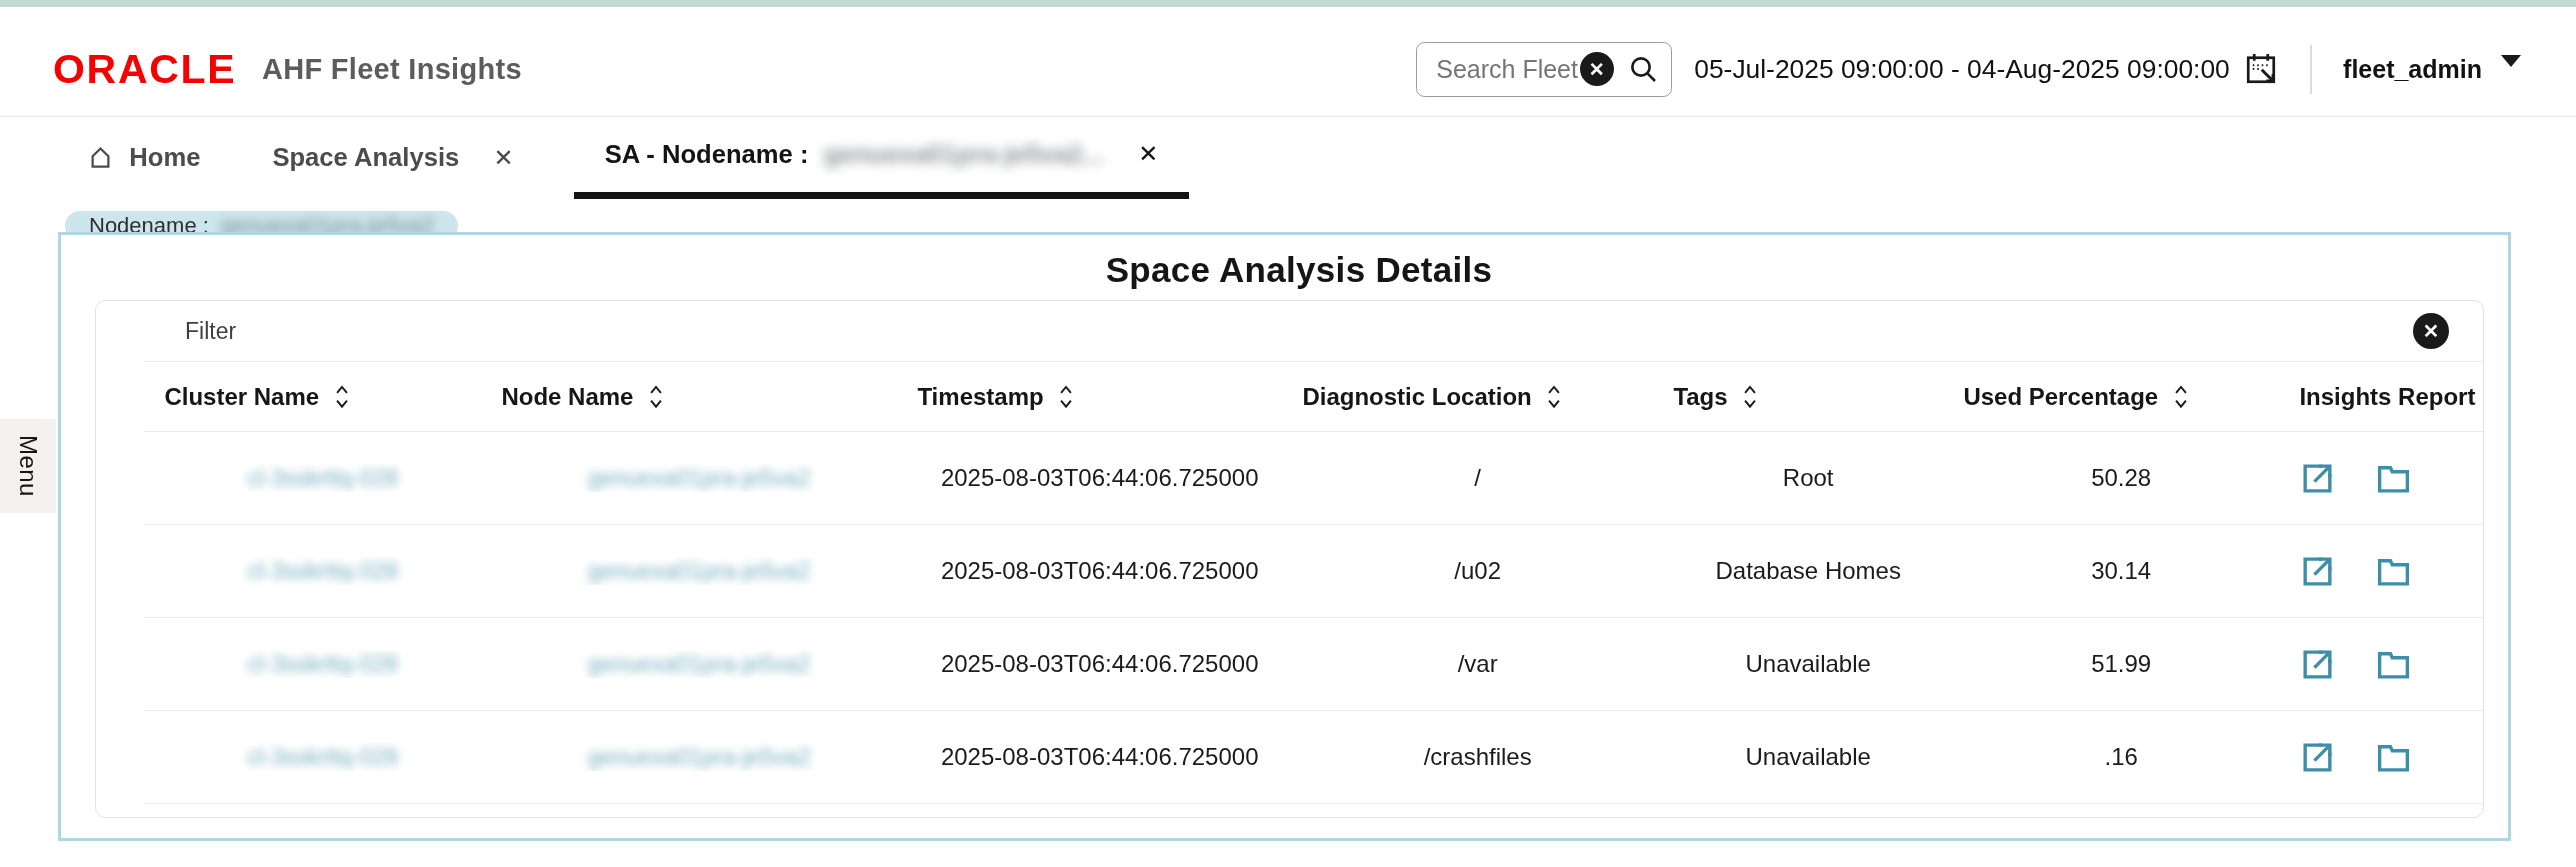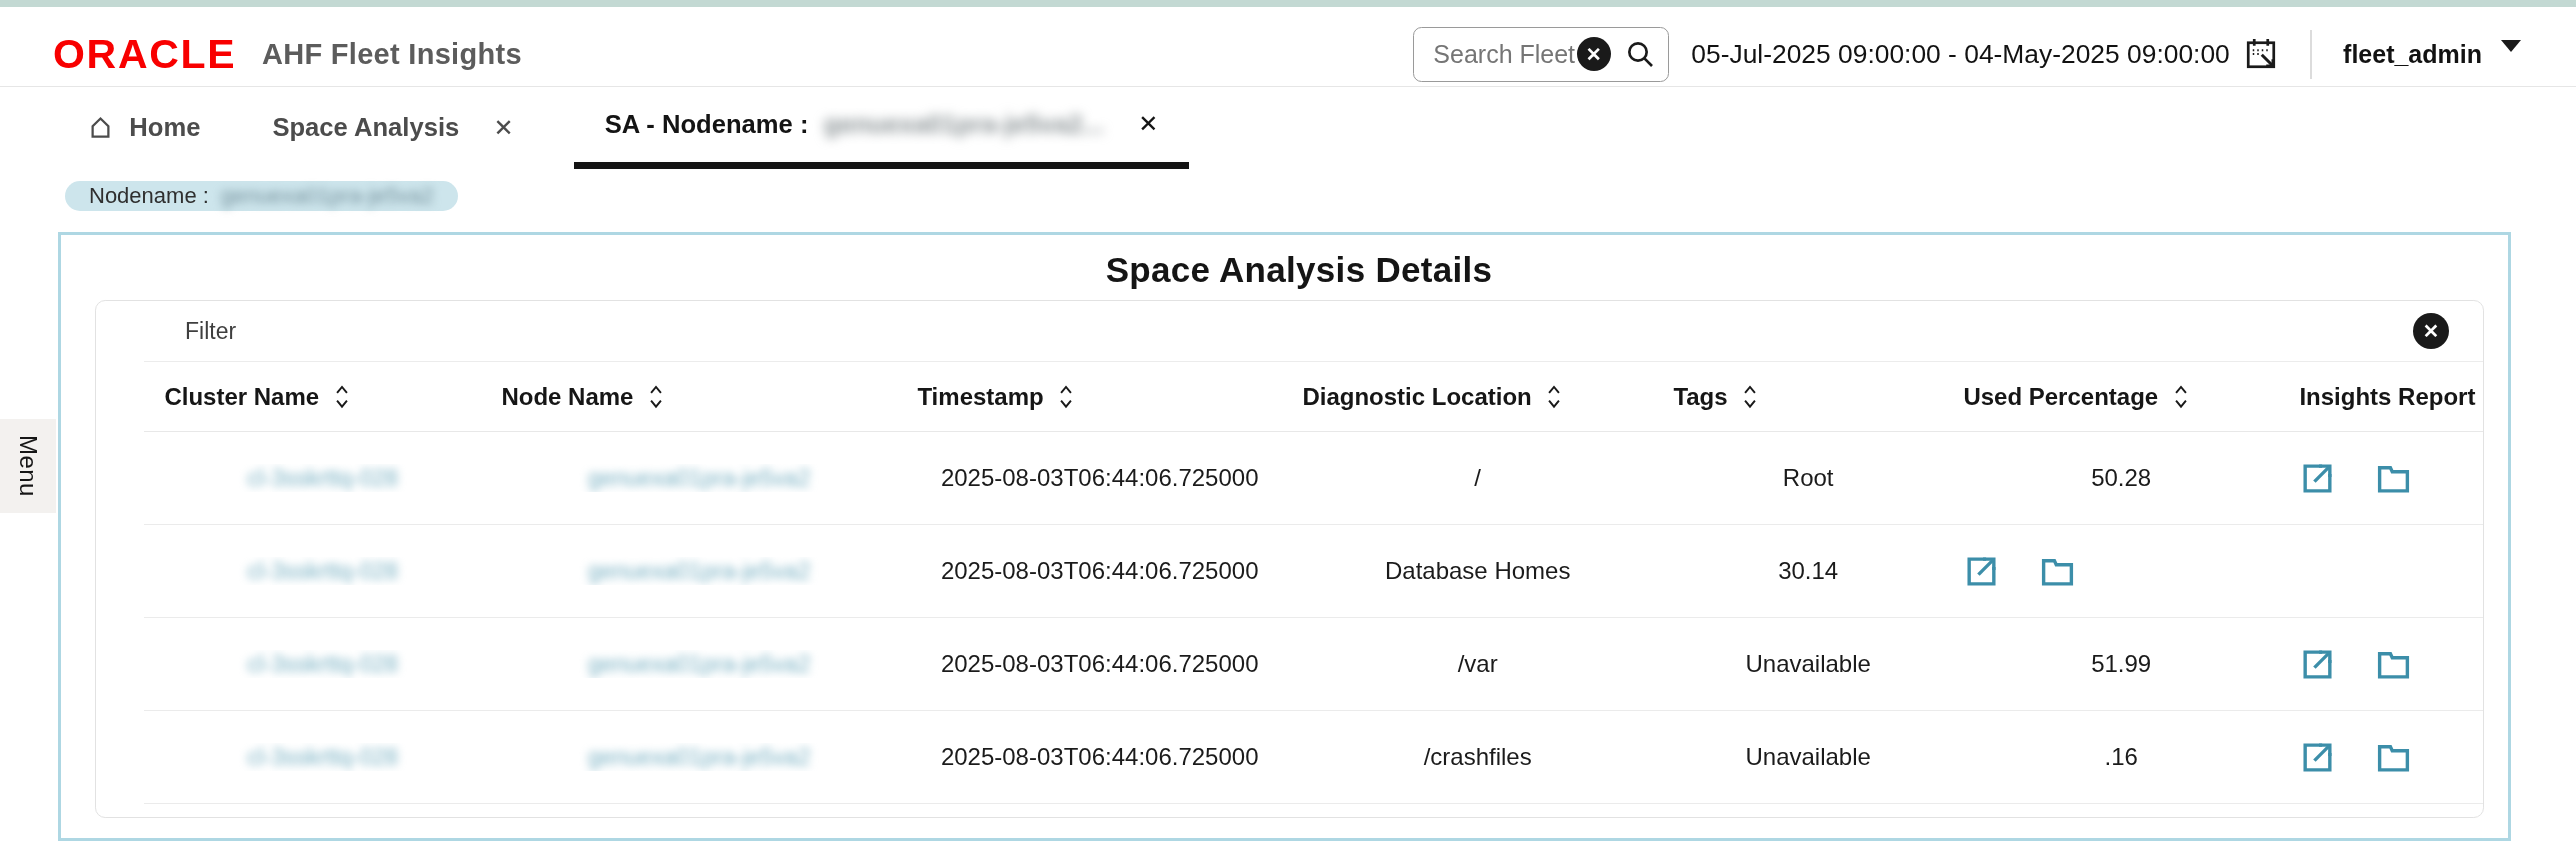--- a/index.html
+++ b/index.html
@@ -1,21 +1,21 @@
 <!DOCTYPE html>
 <html style="font-size:13.6px"><head>
 <meta charset="utf-8">
 <style>
   * { margin:0; padding:0; box-sizing:border-box; }
   html,body { width:2576px; height:867px; background:#fff; }
   body { font-family:"Liberation Sans", sans-serif; color:#1b1b1b; overflow:hidden; position:relative; }
 
   
   .topstrip { height:6.8px; background:#c3d9d3; }
-  .header { height:80px; background:#fff; display:flex; align-items:center;
+  .header { height:110px; background:#fff; display:flex; align-items:center;
             padding:16px 55px 0 53px; border-bottom:0.9px solid #e6e6e6; }
   .brand { color:#f80000; font-size:41px; font-weight:700; letter-spacing:1.7px; }
   .app-title { color:#5c5c5c; font-size:29px; font-weight:700; margin-left:25.6px; letter-spacing:0.3px; }
   .hspacer { flex:1; }
   .searchbox { width:256px; height:55px; border:1.7px solid #9a9a9a; border-radius:8.5px;
                display:flex; align-items:center; padding:0 12px 0 19px; background:#fff; }
   .searchbox input { border:none; outline:none; flex:1; min-width:0; font-size:25px;
                      font-family:"Liberation Sans", sans-serif; color:#333; }
   .searchbox input::placeholder { color:#757575; }
   .clear-btn { width:34px; height:34px; border-radius:50%; background:#1a1a1a; color:#fff;
@@ -97,21 +97,21 @@
     <div class="clear-btn">✕</div>
     <div class="search-glyph">
       <svg width="32" height="32" viewBox="0 0 24 24" fill="none" stroke="#1a1a1a" stroke-width="2">
         <circle cx="10.5" cy="10.5" r="6.5"></circle>
           <path d="M15.5 15.5L21 21"></path>
       </svg>
     </div>
   </div>
 
   <div class="daterange">
-    <span>05-Jul-2025 09:00:00 - 04-May-2025 09:00:00</span>
+    <span>05-Jul-2025 09:00:00 - 04-Aug-2025 09:00:00</span>
     <span>
       <svg width="36" height="36" viewBox="0 0 24 24" fill="none" stroke="#1a1a1a" stroke-width="1.8">
         <rect x="3.5" y="4.5" width="17" height="16"></rect>
         <path d="M7.5 2v4.5M16.5 2v4.5"></path>
         <g stroke-width="1.3">
           <path d="M6.5 9.5h1M9.5 9.5h1M12.5 9.5h1M15.5 9.5h1M6.5 12h1M9.5 12h1"></path>
         </g>
         <path d="M12.5 12.5l7.5 7.5" stroke-width="2"></path>
         <path d="M20 15.5V20h-4.5" stroke-width="2" fill="none"></path>
       </svg>
@@ -251,20 +251,21 @@
               <path d="M3 20V5h7l1.2 2.6H21V20H3z"></path>
             </svg>
         </span>
       </div>
     </div>
 
     <div class="trow">
       <div class="td"><a href="#" class="redacted-link">cl-3sskrttq-028</a></div>
       <div class="td"><a href="#" class="redacted-link">genuexa01pra-je5va2</a></div>
       <div class="td">2025-08-03T06:44:06.725000</div>
+      <div class="td">/u02</div>
       <div class="td">Database Homes</div>
       <div class="td">30.14</div>
       <div class="icon-cell">
         <span class="action-icon">
           <svg width="37" height="37" viewBox="0 0 24 24" fill="none" stroke="#3c8ea9" stroke-width="2.2">
               <path d="M20 9v11H4V4h11"></path>
               <path d="M10 14l9.2-9.2"></path>
               <path d="M13 4h7v7"></path>
             </svg>
         </span>

